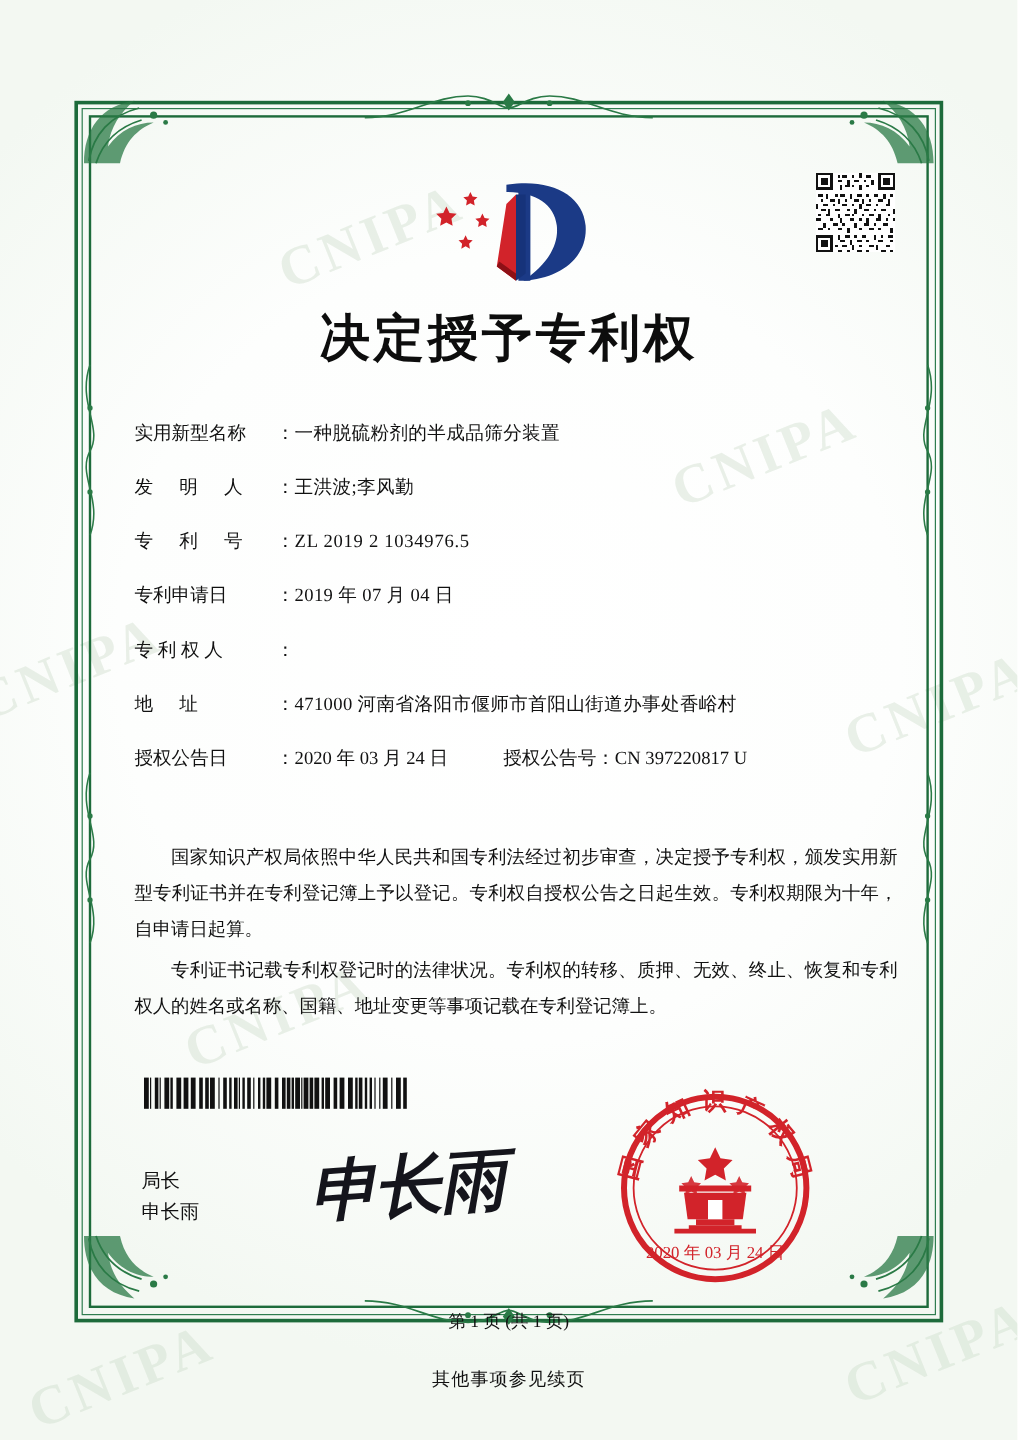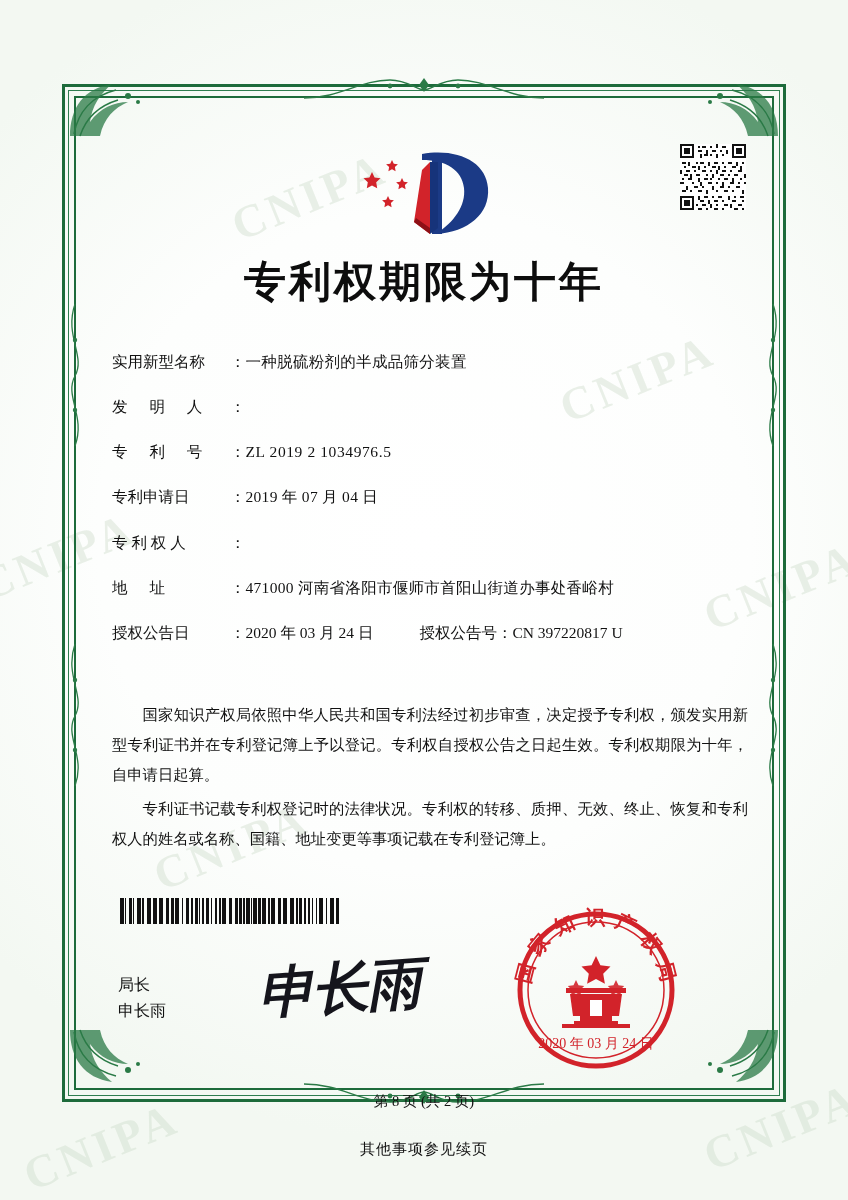--- a/index.html
+++ b/index.html
@@ -477,33 +477,34 @@
 
       <g fill="#d2232a">
         <path d="M14 24 l2.6 5.4 5.9 .8 -4.3 4.1 1 5.9 -5.2 -2.8 -5.2 2.8 1 -5.9 -4.3 -4.1 5.9 -.8 z"></path>
         <path d="M34 12 l1.8 3.7 4.1 .6 -3 2.8 .7 4.1 -3.6 -1.9 -3.6 1.9 .7 -4.1 -3 -2.8 4.1 -.6 z"></path>
         <path d="M44 30 l1.8 3.7 4.1 .6 -3 2.8 .7 4.1 -3.6 -1.9 -3.6 1.9 .7 -4.1 -3 -2.8 4.1 -.6 z"></path>
         <path d="M30 48 l1.8 3.7 4.1 .6 -3 2.8 .7 4.1 -3.6 -1.9 -3.6 1.9 .7 -4.1 -3 -2.8 4.1 -.6 z"></path>
       </g>
     </svg>
   </div>
 
-  <div class="doc-title">专利权期限为十年</div>
+  <div class="doc-title">决定授予专利权</div>
 
   <div class="fields">
 
     <div class="field-row">
       <span class="field-label">实用新型名称</span>
       <span class="field-colon">：</span>
       <span class="field-value">一种脱硫粉剂的半成品筛分装置</span>
     </div>
 
     <div class="field-row">
       <span class="field-label spaced">发 明 人</span>
       <span class="field-colon">：</span>
+      <span class="field-value">王洪波;李风勤</span>
     </div>
 
     <div class="field-row">
       <span class="field-label spaced">专 利 号</span>
       <span class="field-colon">：</span>
       <span class="field-value mono">ZL 2019 2 1034976.5</span>
     </div>
 
     <div class="field-row">
       <span class="field-label">专利申请日</span>
@@ -621,16 +622,16 @@
       </g>
 
       <text font-family="Liberation Serif, serif" font-size="20" font-weight="bold" fill="#d2232a" letter-spacing="2">
         <textPath href="#sealArc" startOffset="50%" text-anchor="middle">国 家 知 识 产 权 局</textPath>
       </text>
 
       <text x="92" y="150" text-anchor="middle" font-family="Liberation Serif, serif" font-size="14" fill="#d2232a">2020 年 03 月 24 日</text>
     </svg>
   </div>
 
-  <div class="page-num">第 8 页 (共 2 页)</div>
+  <div class="page-num">第 1 页 (共 1 页)</div>
   <div class="footer-note">其他事项参见续页</div>
 
 </div>
 
 </body></html>

